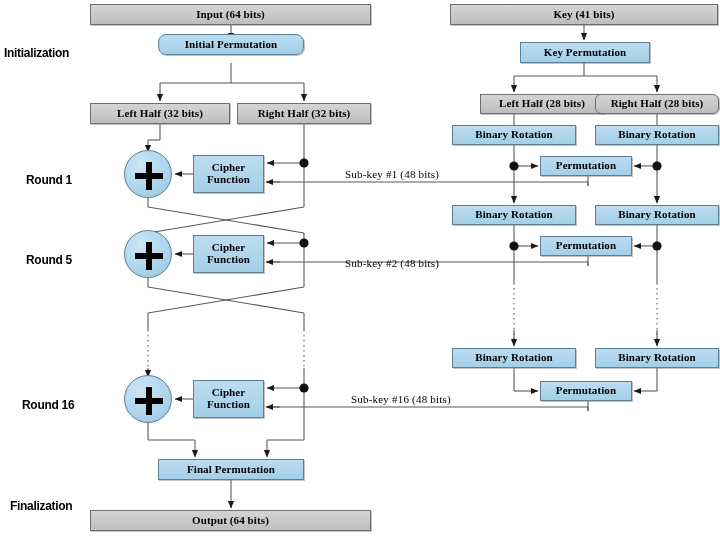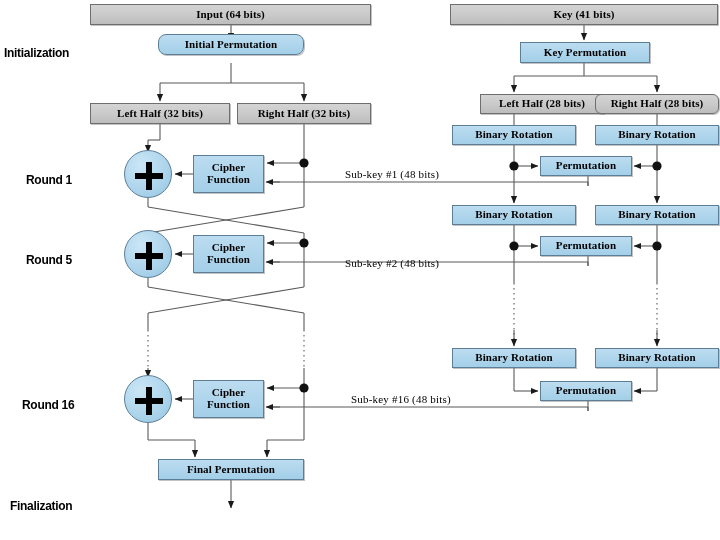--- a/index.html
+++ b/index.html
@@ -211,20 +211,21 @@
   <div class="node grey" style="left:237px; top:103px; width:134px; height:21px;text-align:right;">Right Half (32 bits)</div>
 
   <div class="node blue" style="left:193px; top:155px; width:71px; height:38px; white-space:pre-line;">Cipher
 Function</div>
   <div class="node blue" style="left:193px; top:235px; width:71px; height:38px; white-space:pre-line;">Cipher
 Function</div>
   <div class="node blue" style="left:193px; top:380px; width:71px; height:38px; white-space:pre-line;">Cipher
 Function</div>
 
   <div class="node blue" style="left:158px; top:459px; width:146px; height:21px;">Final Permutation</div>
+  <div class="node grey" style="left:90px;  top:510px; width:281px; height:21px;">Output (64 bits)</div>
 
   <div class="xor" style="left:124px; top:150px; width:48px; height:48px;">
     <span class="bar-h" style="left:10px; top:21.5px; width:28px; height:6px;"></span>
     <span class="bar-v" style="left:21px; top:10.5px; width:6px; height:28px;"></span>
   </div>
   <div class="xor" style="left:124px; top:230px; width:48px; height:48px;">
     <span class="bar-h" style="left:10px; top:21.5px; width:28px; height:6px;"></span>
     <span class="bar-v" style="left:21px; top:10.5px; width:6px; height:28px;"></span>
   </div>
   <div class="xor" style="left:124px; top:375px; width:48px; height:48px;">

